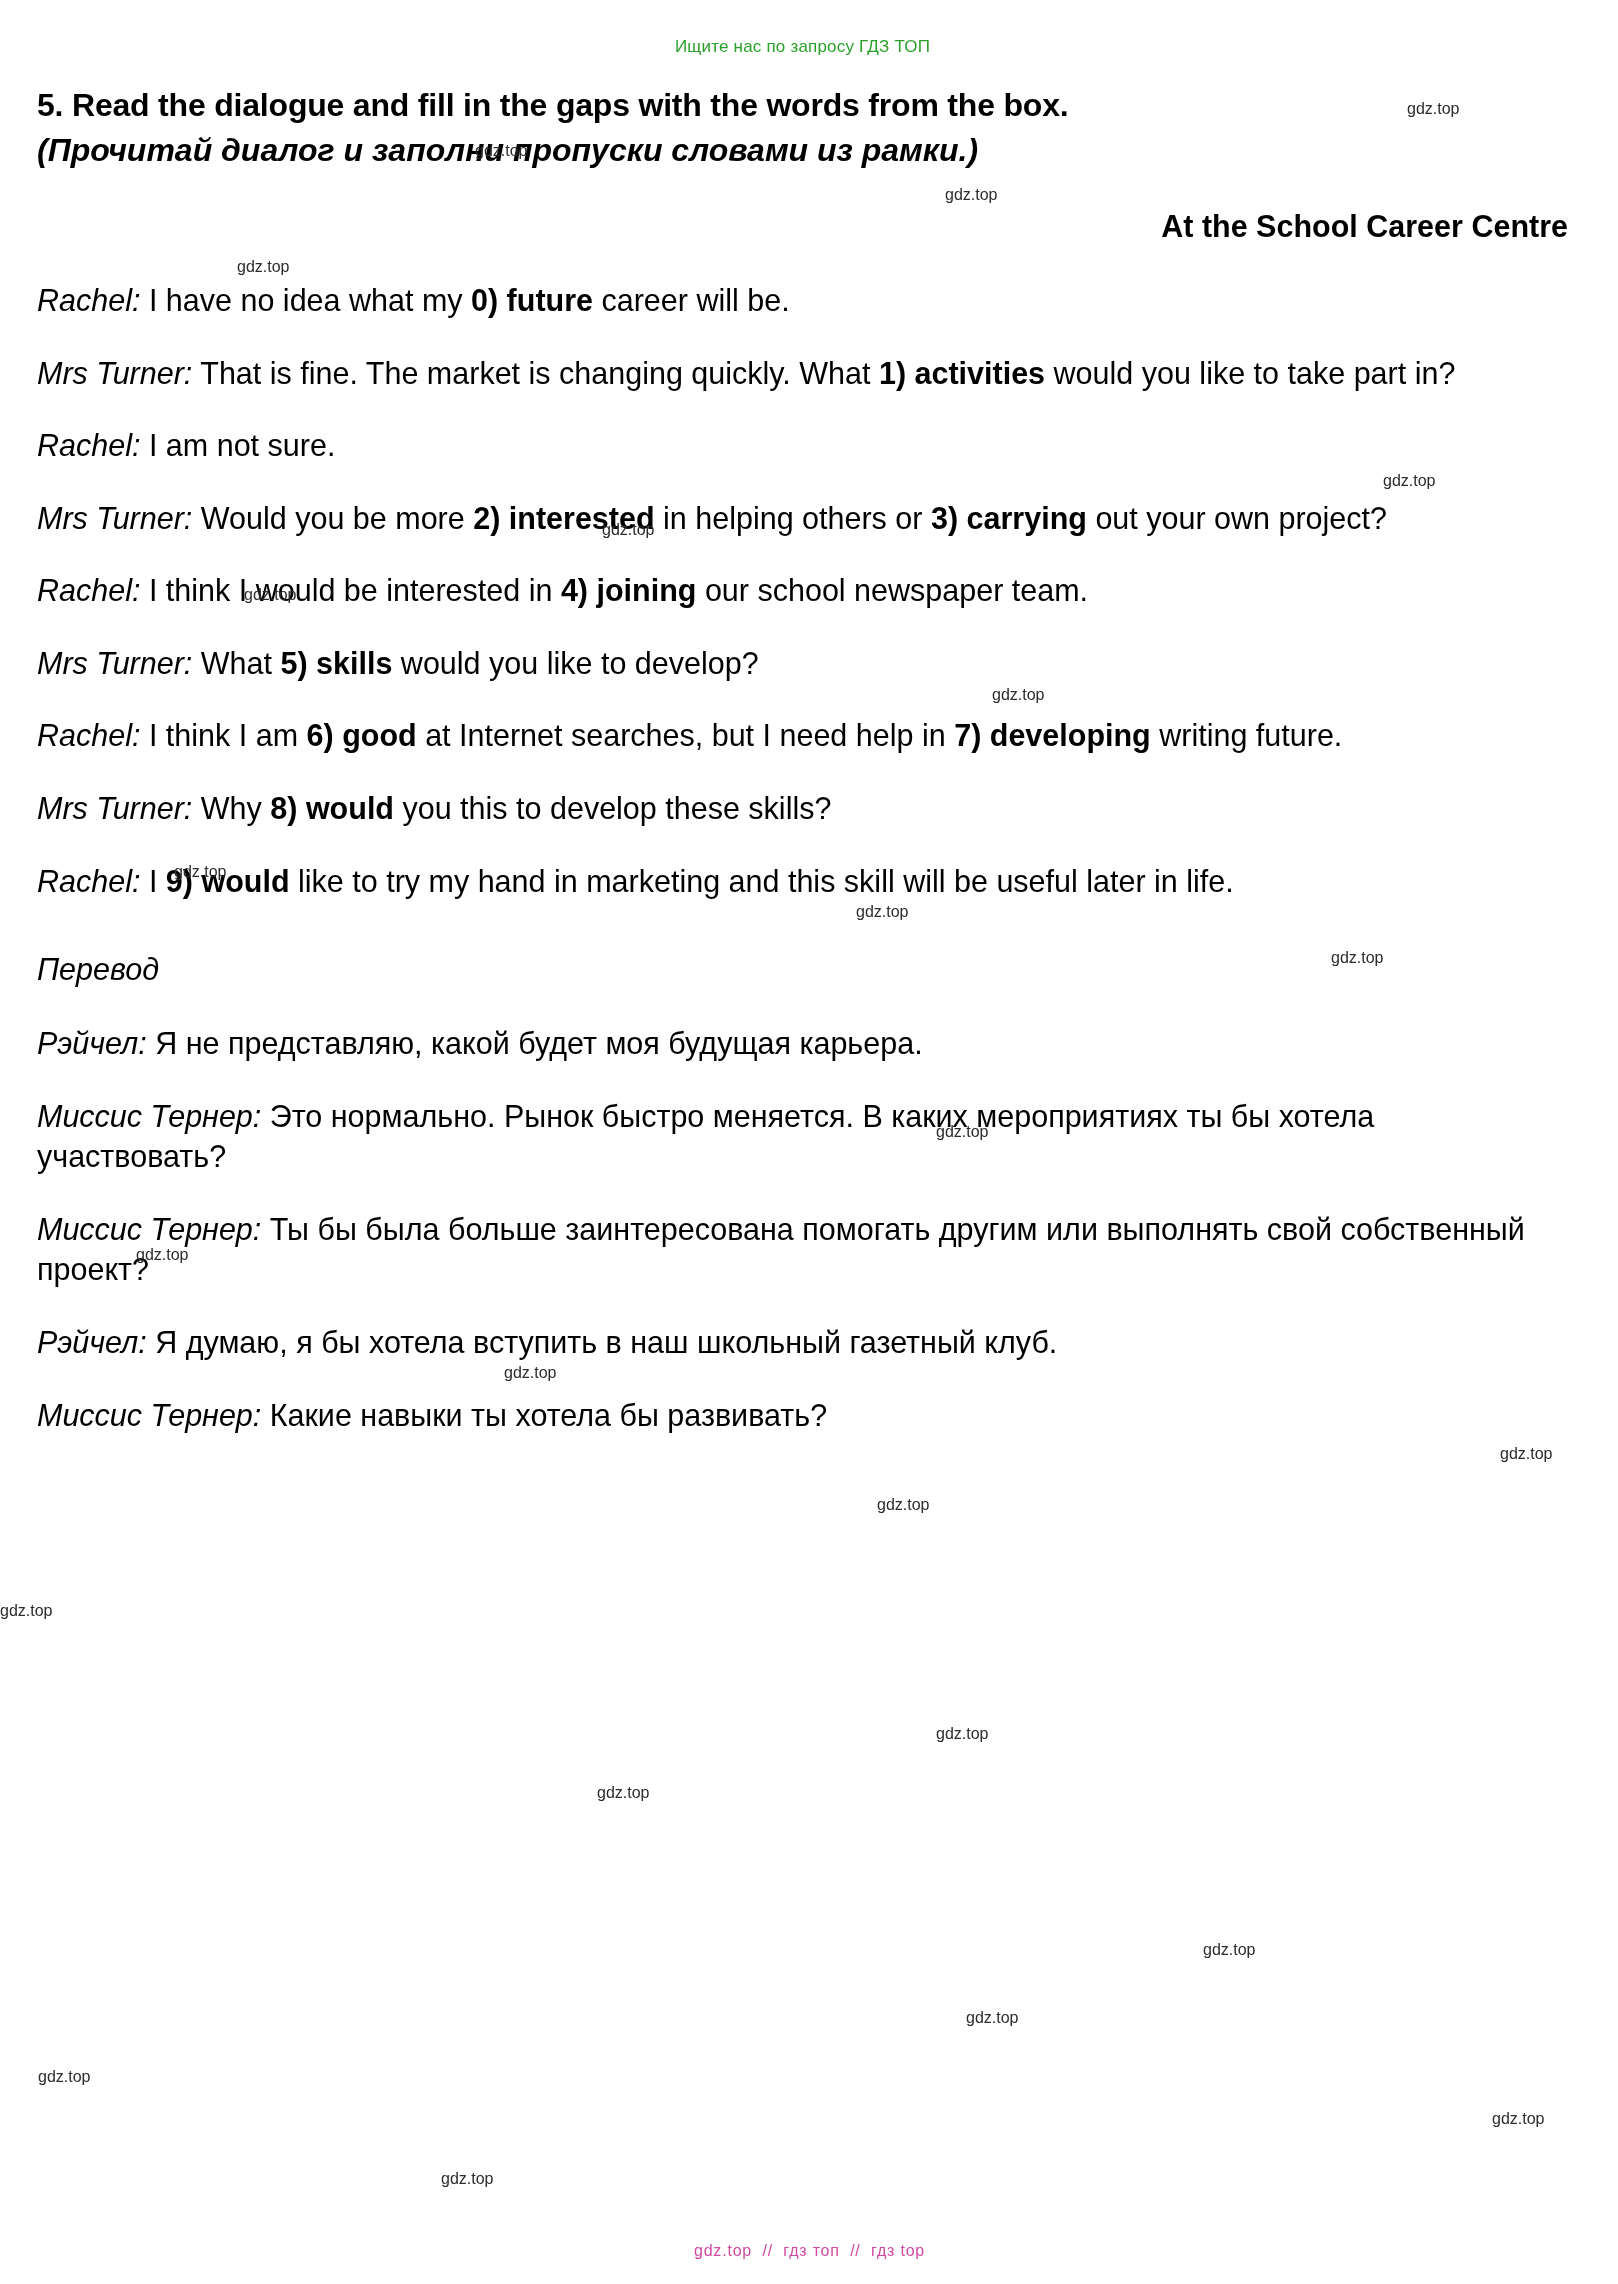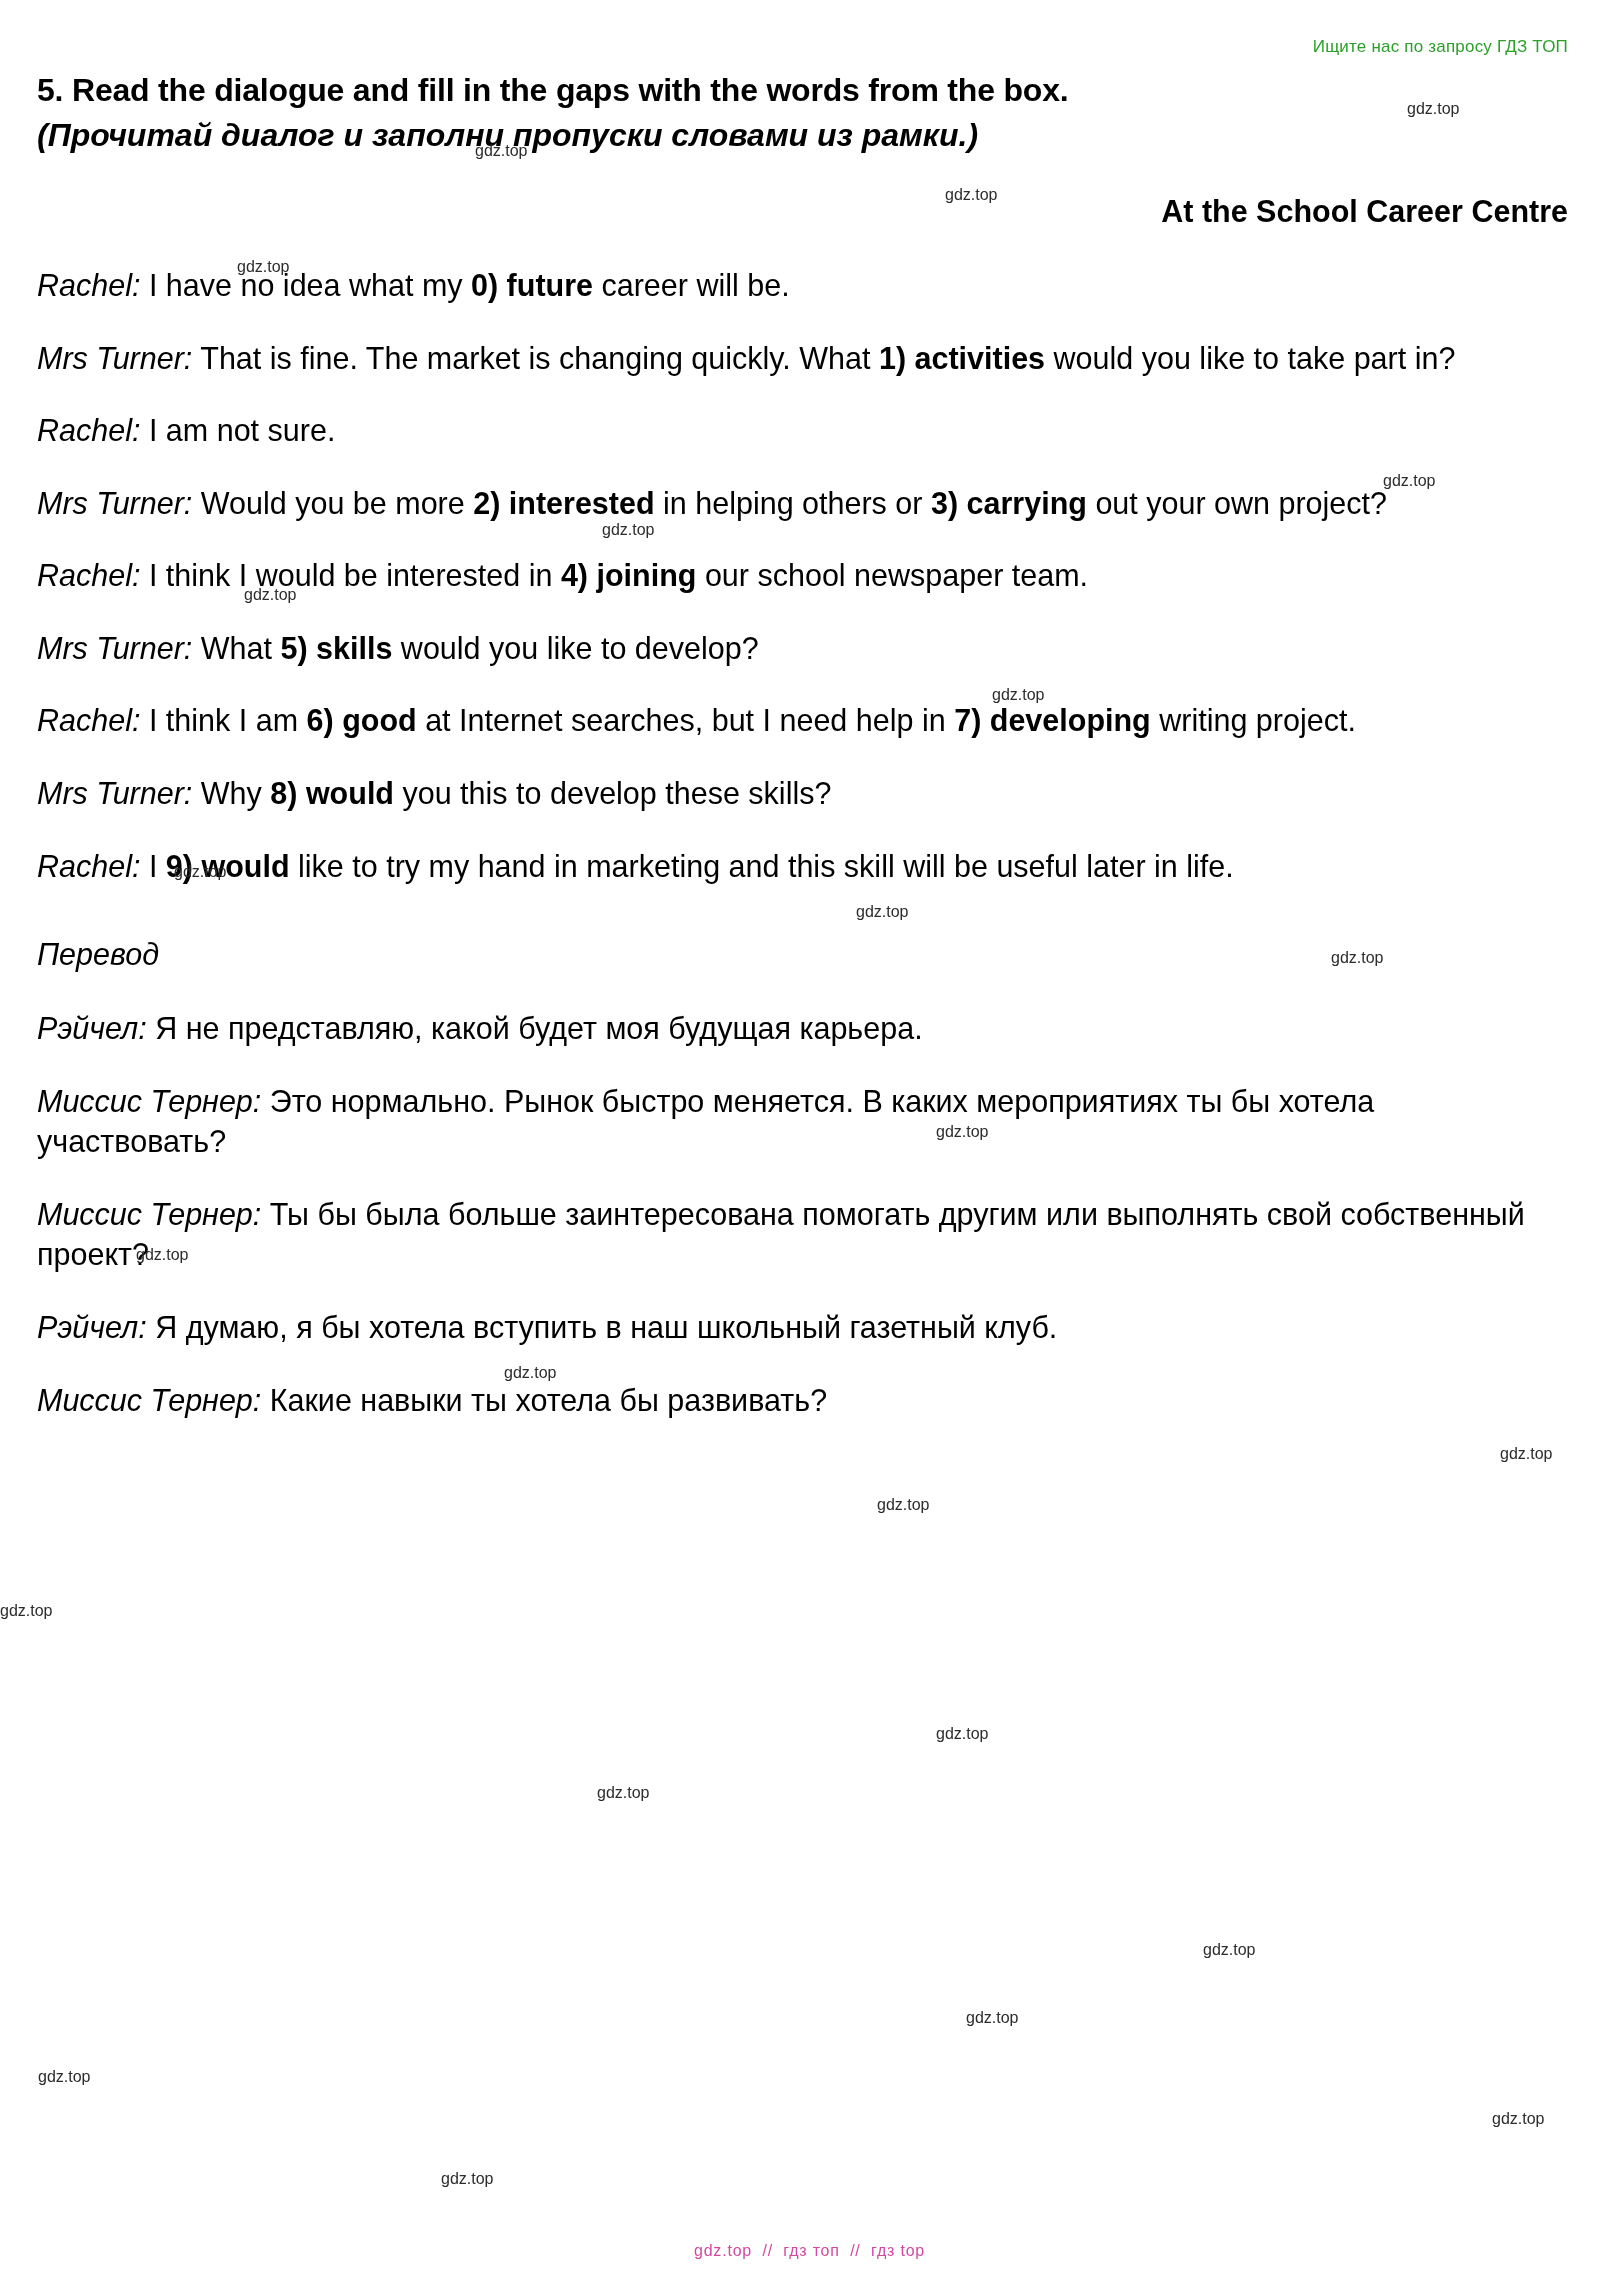--- a/index.html
+++ b/index.html
@@ -16,25 +16,25 @@
     overflow: hidden;
   }
   .page {
     position: relative;
     width: 1619px;
     min-height: 2284px;
     box-sizing: border-box;
     padding: 37px 51px 34px 37px;
   }
   .top-banner {
-    text-align: right;
+    text-align: center;
     color: #2aa02a;
     font-size: 17px;
     letter-spacing: 0.2px;
-    margin: 0 0 13px 0;
+    margin: 0 0 28px 0;
     font-family: "Liberation Sans", sans-serif;
   }
   .bottom-banner {
     position: absolute;
     left: 0;
     right: 0;
     bottom: 24px;
     text-align: center;
     color: #d04aa0;
     font-size: 16px;
@@ -101,21 +101,21 @@
 
   <div class="section-head">At the School Career Centre</div>
 
   <div id="dialogue">
       <div class="line"><span class="speaker">Rachel:</span><span> I have no idea what my </span><span class="gap">0) future</span><span> career will be.</span></div>
       <div class="line"><span class="speaker">Mrs Turner:</span><span> That is fine. The market is changing quickly. What </span><span class="gap">1) activities</span><span> would you like to take part in?</span></div>
       <div class="line"><span class="speaker">Rachel:</span><span> I am not sure.</span></div>
       <div class="line"><span class="speaker">Mrs Turner:</span><span> Would you be more </span><span class="gap">2) interested</span><span> in helping others or </span><span class="gap">3) carrying</span><span> out your own project?</span></div>
       <div class="line"><span class="speaker">Rachel:</span><span> I think I would be interested in </span><span class="gap">4) joining</span><span> our school newspaper team.</span></div>
       <div class="line"><span class="speaker">Mrs Turner:</span><span> What </span><span class="gap">5) skills</span><span> would you like to develop?</span></div>
-      <div class="line"><span class="speaker">Rachel:</span><span> I think I am </span><span class="gap">6) good</span><span> at Internet searches, but I need help in </span><span class="gap">7) developing</span><span> writing project.</span></div>
+      <div class="line"><span class="speaker">Rachel:</span><span> I think I am </span><span class="gap">6) good</span><span> at Internet searches, but I need help in </span><span class="gap">7) developing</span><span> writing future.</span></div>
       <div class="line"><span class="speaker">Mrs Turner:</span><span> Why </span><span class="gap">8) would</span><span> you this to develop these skills?</span></div>
       <div class="line"><span class="speaker">Rachel:</span><span> I </span><span class="gap">9) would</span><span> like to try my hand in marketing and this skill will be useful later in life.</span></div>
     </div>
 
   <div class="trans-head">Перевод</div>
 
   <div id="translation">
       <div class="line"><span class="speaker">Рэйчел:</span><span> Я не представляю, какой будет моя будущая карьера.</span></div>
       <div class="line"><span class="speaker">Миссис Тернер:</span><span> Это нормально. Рынок быстро меняется. В каких мероприятиях ты бы хотела участвовать?</span></div>
       <div class="line"><span class="speaker">Миссис Тернер:</span><span> Ты бы была больше заинтересована помогать другим или выполнять свой собственный проект?</span></div>

